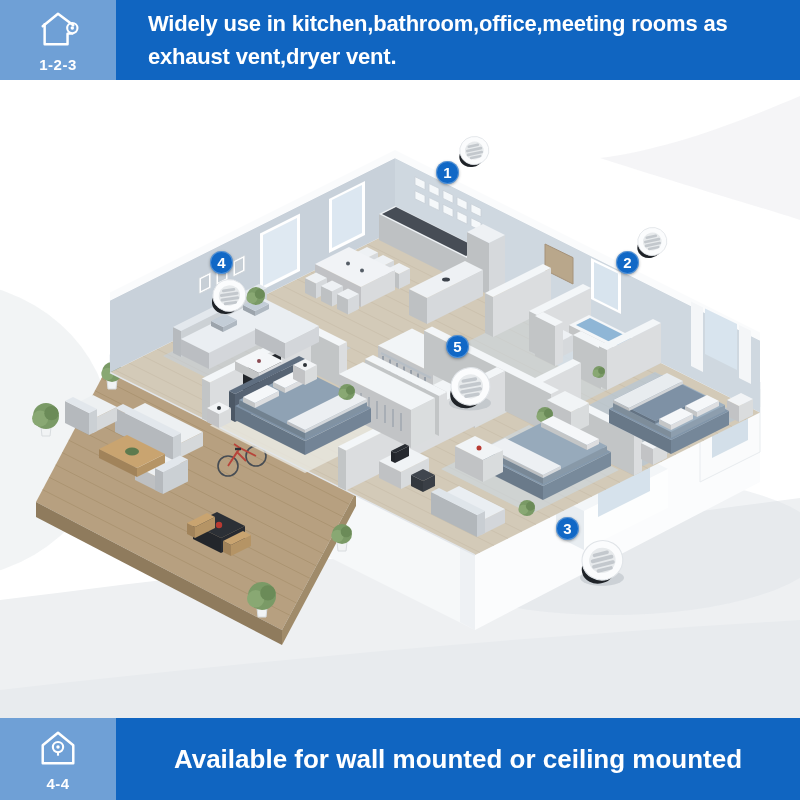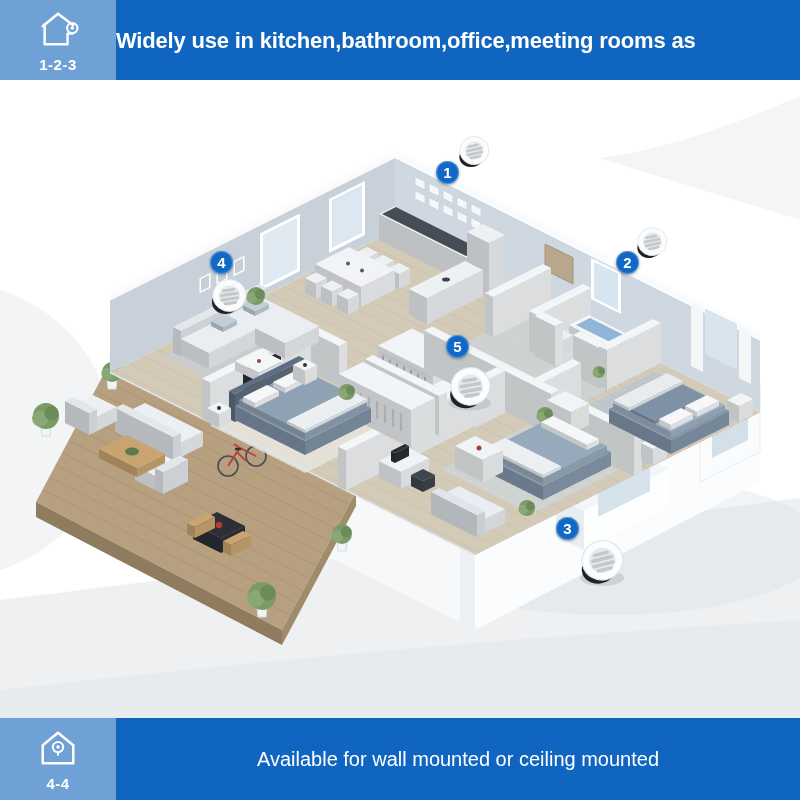--- a/index.html
+++ b/index.html
@@ -7,23 +7,23 @@
         font-family:"Liberation Sans",sans-serif;}
   #plan-svg{position:absolute;left:0;top:0;width:800px;height:800px;}
   .banner{position:absolute;left:0;right:0;display:flex;z-index:5;}
   .banner-top{top:0;height:80px;}
   .banner-bottom{top:718px;height:82px;}
   .badge{width:116px;background:#6fa0d6;display:flex;flex-direction:column;align-items:center;
          justify-content:center;gap:6px;flex:0 0 116px;}
   .badge svg{width:46px;height:42px;display:block;}
   .badge-label{color:#fff;font-weight:700;font-size:15px;letter-spacing:.5px;line-height:1;}
   .banner-main{flex:1;background:#1065c1;color:#fff;display:flex;flex-direction:column;
-               justify-content:center;}
+               justify-content:center;padding-left:32px;}
   .banner-top .banner-main{font-size:22px;font-weight:700;line-height:1.5;letter-spacing:-.2px;}
-  .banner-bottom .banner-main{align-items:center;padding-left:0;font-size:20px;font-weight:400;}
+  .banner-bottom .banner-main{align-items:center;padding-left:0;font-size:26px;font-weight:700;}
   .marker{position:absolute;width:23px;height:23px;border-radius:50%;background:#1168c6;color:#fff;
           font-size:15px;font-weight:700;display:flex;align-items:center;justify-content:center;
           z-index:4;box-shadow:0 1px 3px rgba(0,0,0,.35), inset 0 0 0 1px rgba(255,255,255,.28);}
   .m1{left:436px;top:161px;} .m2{left:616px;top:251px;} .m3{left:556px;top:517px;}
   .m4{left:210px;top:251px;} .m5{left:446px;top:335px;}
 </style>
 </head>
 <body>
 
 <div class="page">
@@ -425,20 +425,21 @@
         <path d="M8 18 L24 5 L40 17" fill="none" stroke="#fff" stroke-width="2.6" stroke-linejoin="round" stroke-linecap="round"></path>
         <path d="M10 16 V37 H34 V26" fill="none" stroke="#fff" stroke-width="2.6" stroke-linejoin="round" stroke-linecap="round"></path>
         <circle cx="39" cy="20" r="5.4" fill="none" stroke="#fff" stroke-width="2.2"></circle>
         <circle cx="39" cy="20" r="1.8" fill="#fff"></circle>
         <path d="M39 25.5 V26 H34" fill="none" stroke="#fff" stroke-width="2.2"></path>
       </svg>
       <span class="badge-label">1-2-3</span>
     </div>
     <div class="banner-main">
       <span>Widely use in kitchen,bathroom,office,meeting rooms as</span>
+      <span>exhaust vent,dryer vent.</span>
     </div>
   </div>
 
   <div class="banner banner-bottom">
     <div class="badge">
       <svg viewBox="0 0 48 44">
         <path d="M8 18 L24 5 L40 18 V37 H8 Z" fill="none" stroke="#fff" stroke-width="2.6" stroke-linejoin="round" stroke-linecap="round"></path>
         <circle cx="24" cy="20" r="5.4" fill="none" stroke="#fff" stroke-width="2.2"></circle>
         <circle cx="24" cy="20" r="1.8" fill="#fff"></circle>
         <path d="M24 25.5 V29" fill="none" stroke="#fff" stroke-width="2.2"></path>

